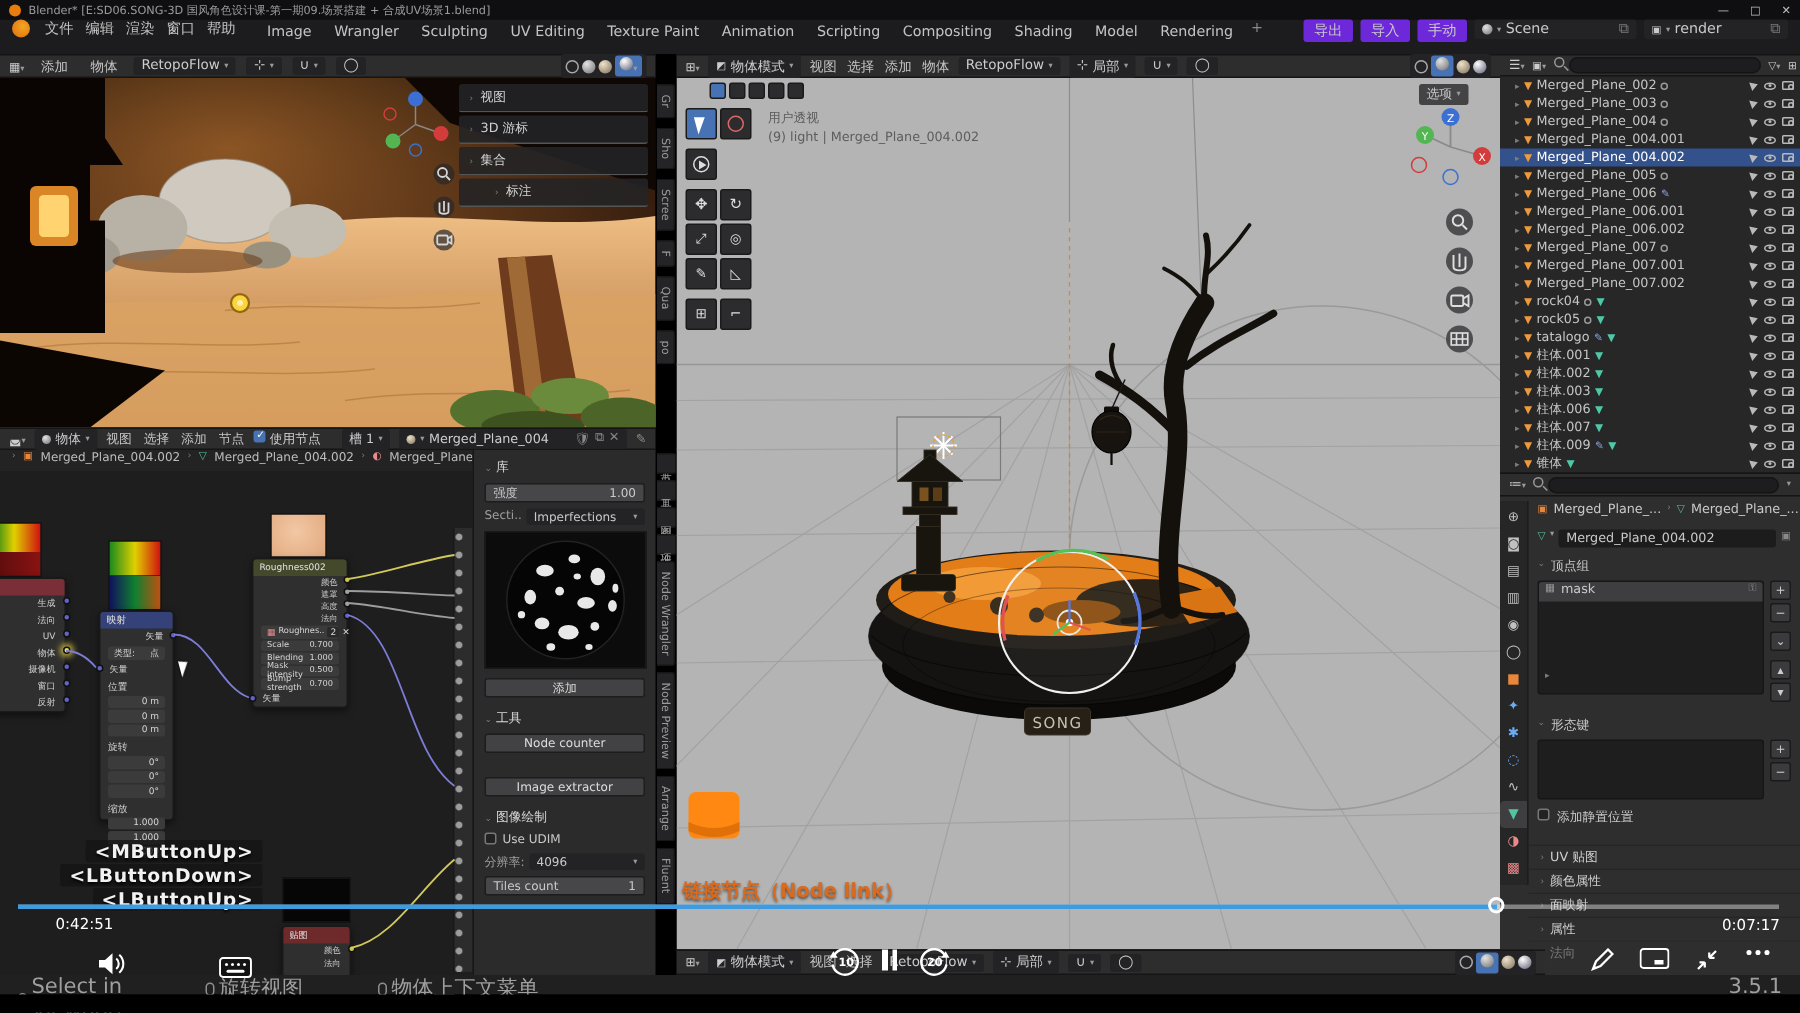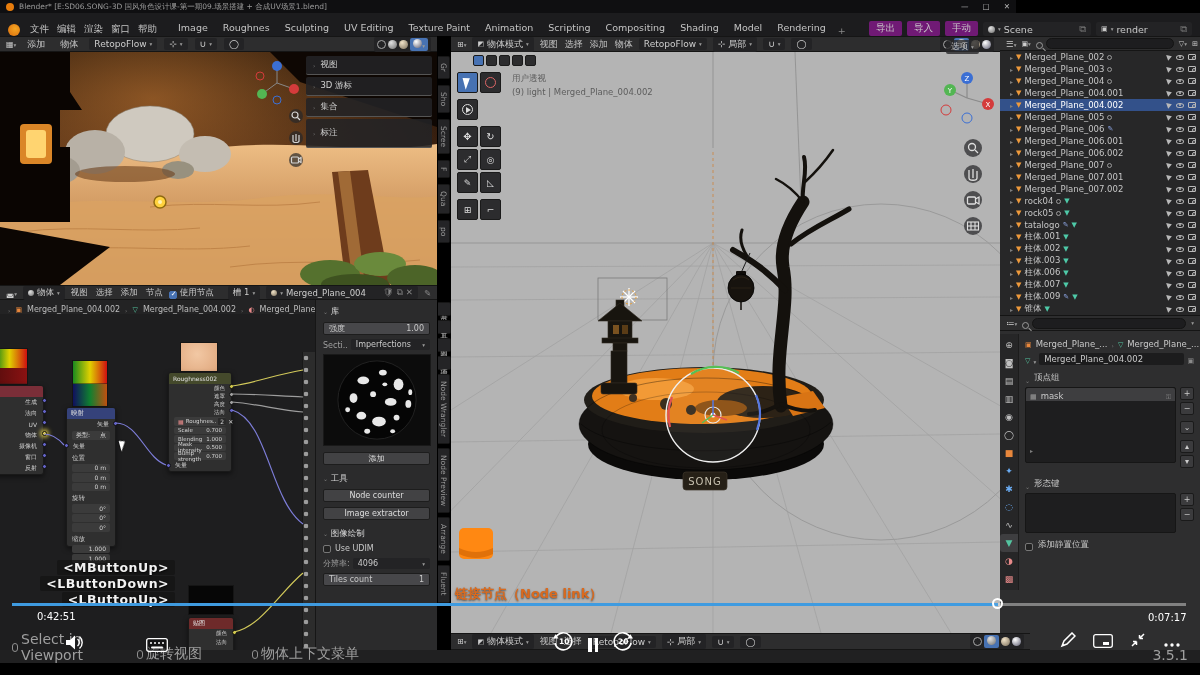--- a/index.html
+++ b/index.html
@@ -1,23 +1,23 @@
 <!DOCTYPE html>
 <html><head>
 <meta charset="utf-8">
 <style>
 *{margin:0;padding:0;box-sizing:border-box}
 html,body{width:1200px;height:675px;background:#000;overflow:hidden}
 body{font-family:"DejaVu Sans","Liberation Sans",sans-serif;color:#c9c9c9;position:relative}
 .abs{position:absolute}
-.row{display:flex;align-items:flex-end}
+.row{display:flex;align-items:flex-start}
 .hdr{background:#2d2d2e;font-size:9px;color:#cdcdcd;display:flex;align-items:center;gap:7px;padding:0 6px;border-top:1px solid #151515;border-bottom:1px solid #151515}
 .menu-item{padding:0 4px;color:#c4c4c4;white-space:nowrap}
 .dd{background:#232325;border-radius:2px;padding:1px 5px;display:flex;align-items:center;gap:3px;white-space:nowrap}
-.btn{background:#701a75;border-radius:2px;padding:1px 7px;white-space:nowrap}
+.btn{background:#6d28d9;border-radius:2px;padding:1px 7px;white-space:nowrap}
 .caret{font-size:5.5px;color:#9a9a9a}
 .ball{width:9px;height:9px;border-radius:50%;display:inline-block}
 .b-wire{border:1px solid #a8a8a8}
 .b-solid{background:radial-gradient(circle at 35% 30%,#e2e2e2,#6e6e6e)}
 .b-mat{background:radial-gradient(circle at 35% 30%,#f0e2c8,#7a6e5a)}
 .b-rend{background:radial-gradient(circle at 35% 30%,#fff,#5a5a6e)}
 .ball-wrap{display:flex;gap:2px;align-items:center;background:#232325;border-radius:2px;padding:1px 3px}
 .ball-wrap .active-ball{background:#4772b3;border-radius:2px}
 .vtabs{display:flex;flex-direction:column;gap:10px;align-items:center;font-size:7.5px;color:#9a9a9a}
 .vtabs span{writing-mode:vertical-rl;background:#242426;padding:6px 1px;border-radius:0 2px 2px 0;border:1px solid #161616;border-left:none;white-space:nowrap}
@@ -66,42 +66,42 @@
 .mag::after{content:"";position:absolute;width:4px;height:1.3px;background:#9a9a9a;transform:rotate(45deg);left:5px;top:6px}
 .mini-mode{width:11px;height:11px;background:#2c2c2e;border:1px solid #1a1a1a;border-radius:2px}
 .mini-mode.active{background:#4772b3}
 .mouse-ico{width:6px;height:9px;border:1px solid #8f8f8f;border-radius:3px;display:inline-block;margin-right:3px;flex:none}
 .statitem{display:flex;align-items:center;font-size:14px;color:#9f9f9f}
 input{background:#1d1d1f;border:1px solid #141414;border-radius:8px;color:#ccc;font-size:8px;height:11px;padding:0 8px;outline:none}
 </style>
 </head>
 <body>
 
-<div class="abs" style="left:0;top:0;width:1016px;height:13px;background:#0f0f11;display:flex;align-items:center;padding:0 6px;font-size:7.5px;color:#9b9b9b">
+<div class="abs" style="left:0;top:0;width:1200px;height:13px;background:#0f0f11;display:flex;align-items:center;padding:0 6px;font-size:7.5px;color:#9b9b9b">
   <span style="width:8px;height:8px;border-radius:50%;background:#e87d0d;display:inline-block;margin-right:5px"></span>
   <span>Blender* [E:SD06.SONG-3D 国风角色设计课-第一期09.场景搭建 + 合成UV场景1.blend]</span>
   <span style="margin-left:auto;display:flex;gap:14px;color:#bdbdbd">
     <span>—</span>
     <span>□</span>
     <span>✕</span>
   </span>
 </div>
 
 <div class="abs row" style="left:0;top:13px;width:1200px;height:23px;background:#1c1c1e;padding:0 8px;font-size:9.5px">
   <span style="width:12px;height:12px;border-radius:50%;background:radial-gradient(circle at 60% 40%,#f5a623,#d96b0c);margin-right:6px;flex:none"></span>
   <span class="row">
       <span class="menu-item">文件</span>
       <span class="menu-item">编辑</span>
       <span class="menu-item">渲染</span>
       <span class="menu-item">窗口</span>
       <span class="menu-item">帮助</span>
     </span>
   <span class="row" style="margin-left:10px;gap:1px">
       <span class="menu-item" style="padding:3px 7px;border-radius:3px">Image</span>
-      <span class="menu-item" style="padding:3px 7px;border-radius:3px">Roughnes</span>
+      <span class="menu-item" style="padding:3px 7px;border-radius:3px">Wrangler</span>
       <span class="menu-item" style="padding:3px 7px;border-radius:3px">Sculpting</span>
       <span class="menu-item" style="padding:3px 7px;border-radius:3px">UV Editing</span>
       <span class="menu-item" style="padding:3px 7px;border-radius:3px">Texture Paint</span>
       <span class="menu-item" style="padding:3px 7px;border-radius:3px">Animation</span>
       <span class="menu-item" style="padding:3px 7px;border-radius:3px">Scripting</span>
       <span class="menu-item" style="padding:3px 7px;border-radius:3px">Compositing</span>
       <span class="menu-item" style="padding:3px 7px;border-radius:3px">Shading</span>
       <span class="menu-item active" style="padding:3px 7px;border-radius:3px">Model</span>
       <span class="menu-item" style="padding:3px 7px;border-radius:3px">Rendering</span>
     </span>
@@ -212,21 +212,21 @@
     <div style="background:rgba(35,35,37,.88);border-bottom:1px solid #555;height:19px;display:flex;align-items:center;padding:0 7px;font-size:8.5px;color:#d2d2d2;border-radius:2px">
       <span class="exp" style="margin-right:5px">›</span>
       <span>3D 游标</span>
     </div>
 
     <div style="background:rgba(35,35,37,.88);border-bottom:1px solid #555;height:19px;display:flex;align-items:center;padding:0 7px;font-size:8.5px;color:#d2d2d2;border-radius:2px">
       <span class="exp" style="margin-right:5px">›</span>
       <span>集合</span>
     </div>
 
-    <div style="background:rgba(35,35,37,.88);border-bottom:1px solid #555;height:29px;display:flex;align-items:center;padding:0 7px;font-size:8.5px;color:#d2d2d2;border-radius:2px">
+    <div style="background:rgba(35,35,37,.88);border-bottom:1px solid #555;height:19px;display:flex;align-items:center;padding:0 24px;font-size:8.5px;color:#d2d2d2;border-radius:2px">
       <span class="exp" style="margin-right:5px">›</span>
       <span>标注</span>
     </div>
   </div>
 
 <svg class="abs" style="left:286px;top:108px" width="20" height="62" viewBox="0 0 20 62">
   <g stroke="#d5d5d5" fill="none" stroke-width="1.2">
       <circle cx="10" cy="8" r="7" fill="rgba(40,40,42,.7)" stroke="none"></circle>
       <circle cx="9" cy="7" r="3"></circle>
       <line x1="11.5" y1="9.5" x2="14" y2="12"></line>
@@ -513,21 +513,21 @@
           <ellipse cx="24" cy="56" rx="2.5" ry="2.5"></ellipse>
           <ellipse cx="62" cy="30" rx="2.5" ry="2"></ellipse>
         <ellipse cx="44" cy="78" rx="3" ry="2.5"></ellipse>
           <ellipse cx="70" cy="78" rx="2.5" ry="2"></ellipse>
           <ellipse cx="88" cy="38" rx="2" ry="3"></ellipse>
       </g>
       <circle cx="54" cy="46" r="40" fill="none" stroke="#222" stroke-width="1"></circle>
     </svg>
     <div class="np-btn" style="margin-top:4px">添加</div>
     <div class="np-title" style="margin-top:8px"><span class="exp">⌄</span> <span>工具</span></div>
-    <div style="display:flex;flex-direction:column;gap:5px">
+    <div style="display:flex;flex-direction:column;gap:16px">
 
     <div class="np-btn">Node counter</div>
         <div class="np-btn">Image extractor</div>
       </div>
     <div class="np-title" style="margin-top:8px"><span class="exp">⌄</span> <span>图像绘制</span></div>
     <div class="row" style="gap:4px;margin:2px 0 5px">
         <span class="checkbox"></span>
         <span>Use UDIM</span>
       </div>
     <div class="row" style="gap:3px">
@@ -691,21 +691,21 @@
   <span class="mini-mode active"></span>
   <span class="mini-mode"></span>
   <span class="mini-mode"></span>
   <span class="mini-mode"></span>
   <span class="mini-mode"></span>
 </div>
 <div class="abs" style="left:512px;top:73px;font-size:8.5px;color:#5d5d5d">
   <div>用户透视</div>
   <div style="margin-top:2px">(9) light | Merged_Plane_004.002</div>
 </div>
-<div class="abs dd" style="left:946px;top:40px;font-size:8.5px;background:rgba(40,40,42,.8)">
+<div class="abs dd" style="left:946px;top:56px;font-size:8.5px;background:rgba(40,40,42,.8)">
     <span>选项</span>
     <span class="caret">▾</span>
   </div>
 
 <div class="abs" style="left:457px;top:72px;width:48px;display:flex;flex-wrap:wrap;gap:2px">
   <span class="mini-mode active" style="width:21px;height:21px;position:relative">
       <span style="position:absolute;left:6px;top:4px;width:0;height:0;border-left:7px solid #fff;border-bottom:10px solid transparent;border-top:2px solid transparent;transform:rotate(-15deg)"></span>
     </span>
   <span class="mini-mode" style="width:21px;height:21px;position:relative">
       <span style="position:absolute;left:4px;top:4px;width:11px;height:11px;border:1.3px solid #d66;border-radius:50%"></span>
@@ -1190,20 +1190,47 @@
           <div class="sidebtn">+</div>
           <div class="sidebtn">−</div>
         </div>
     </div>
     <div class="row" style="margin-top:6px;gap:5px">
         <span class="checkbox"></span>
         <span>添加静置位置</span>
       </div>
   </div>
 
+  <div style="position:absolute;left:19px;top:247px;width:181px">
+
+      <div class="pr-panel-row">
+        <span class="exp">›</span>
+        <span>UV 贴图</span>
+      </div>
+
+      <div class="pr-panel-row">
+        <span class="exp">›</span>
+        <span>颜色属性</span>
+      </div>
+
+      <div class="pr-panel-row">
+        <span class="exp">›</span>
+        <span>面映射</span>
+      </div>
+
+      <div class="pr-panel-row">
+        <span class="exp">›</span>
+        <span>属性</span>
+      </div>
+
+      <div class="pr-panel-row" style="opacity: 0.45;">
+        <span class="exp">›</span>
+        <span>法向</span>
+      </div>
+    </div>
 </div>
 
 <div class="abs row" style="left:0;top:650px;width:1200px;height:13px;background:#202021;padding:0 12px;gap:0">
   <span class="statitem" style="width:115px">
       <span class="mouse-ico"></span>
       <span>Select in Viewport</span>
     </span>
   <span class="statitem" style="width:115px;margin-left:10px">
       <span class="mouse-ico"></span>
       <span>旋转视图</span>

